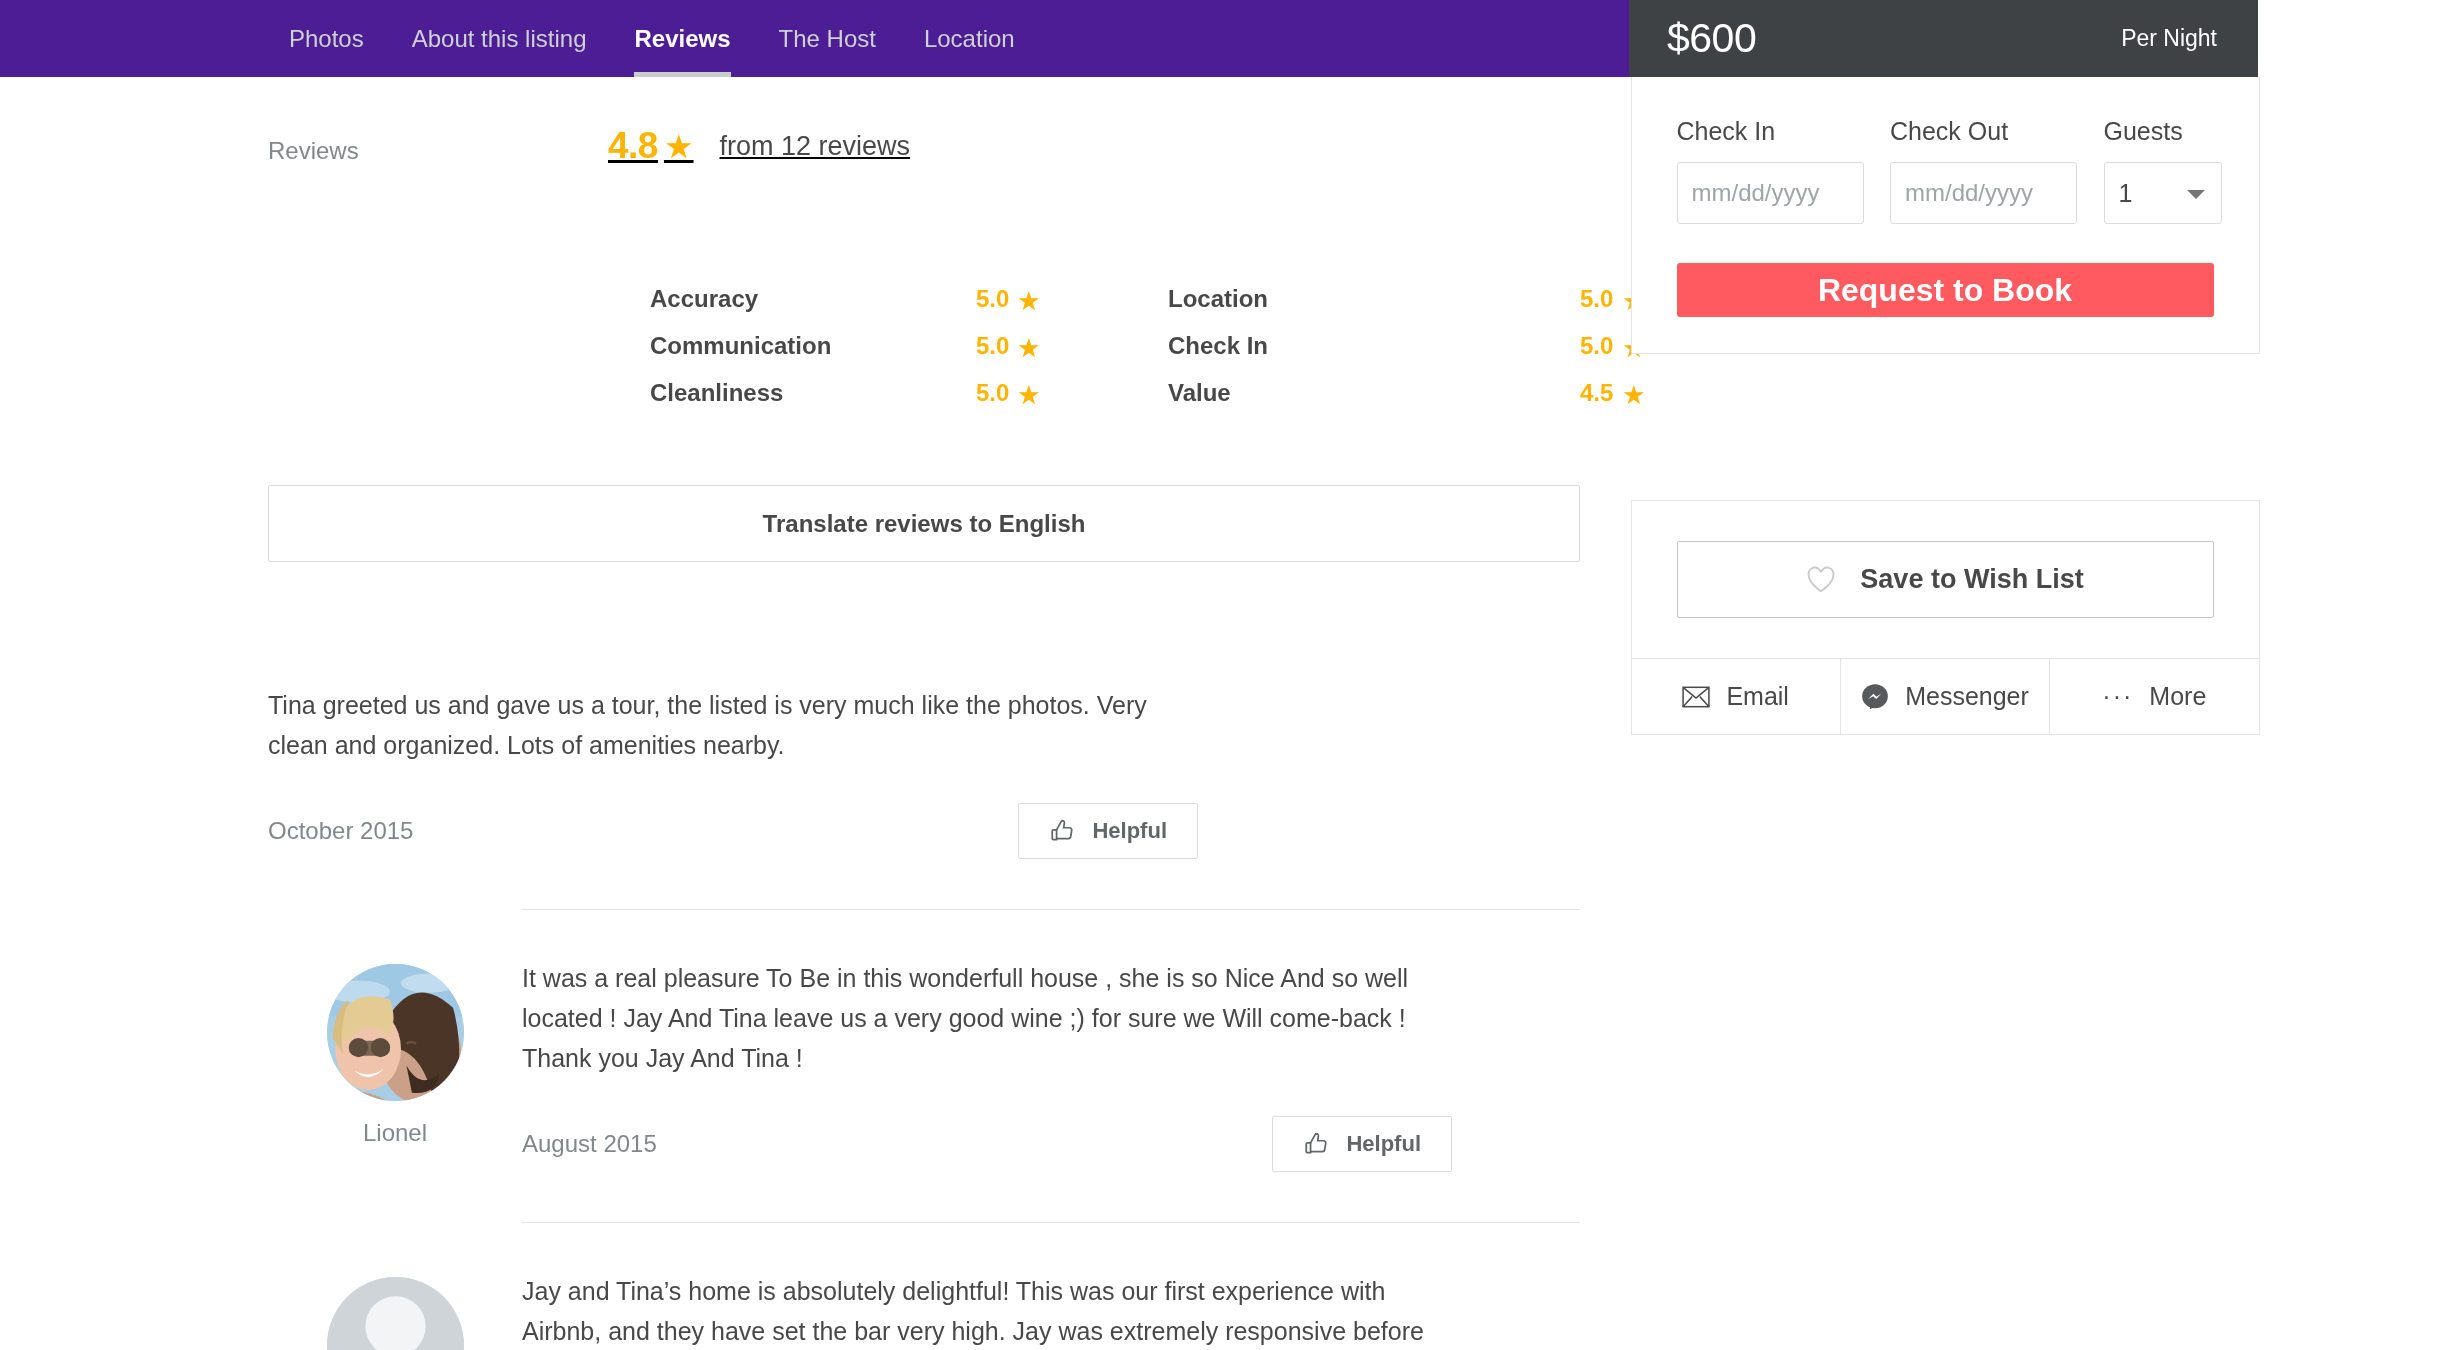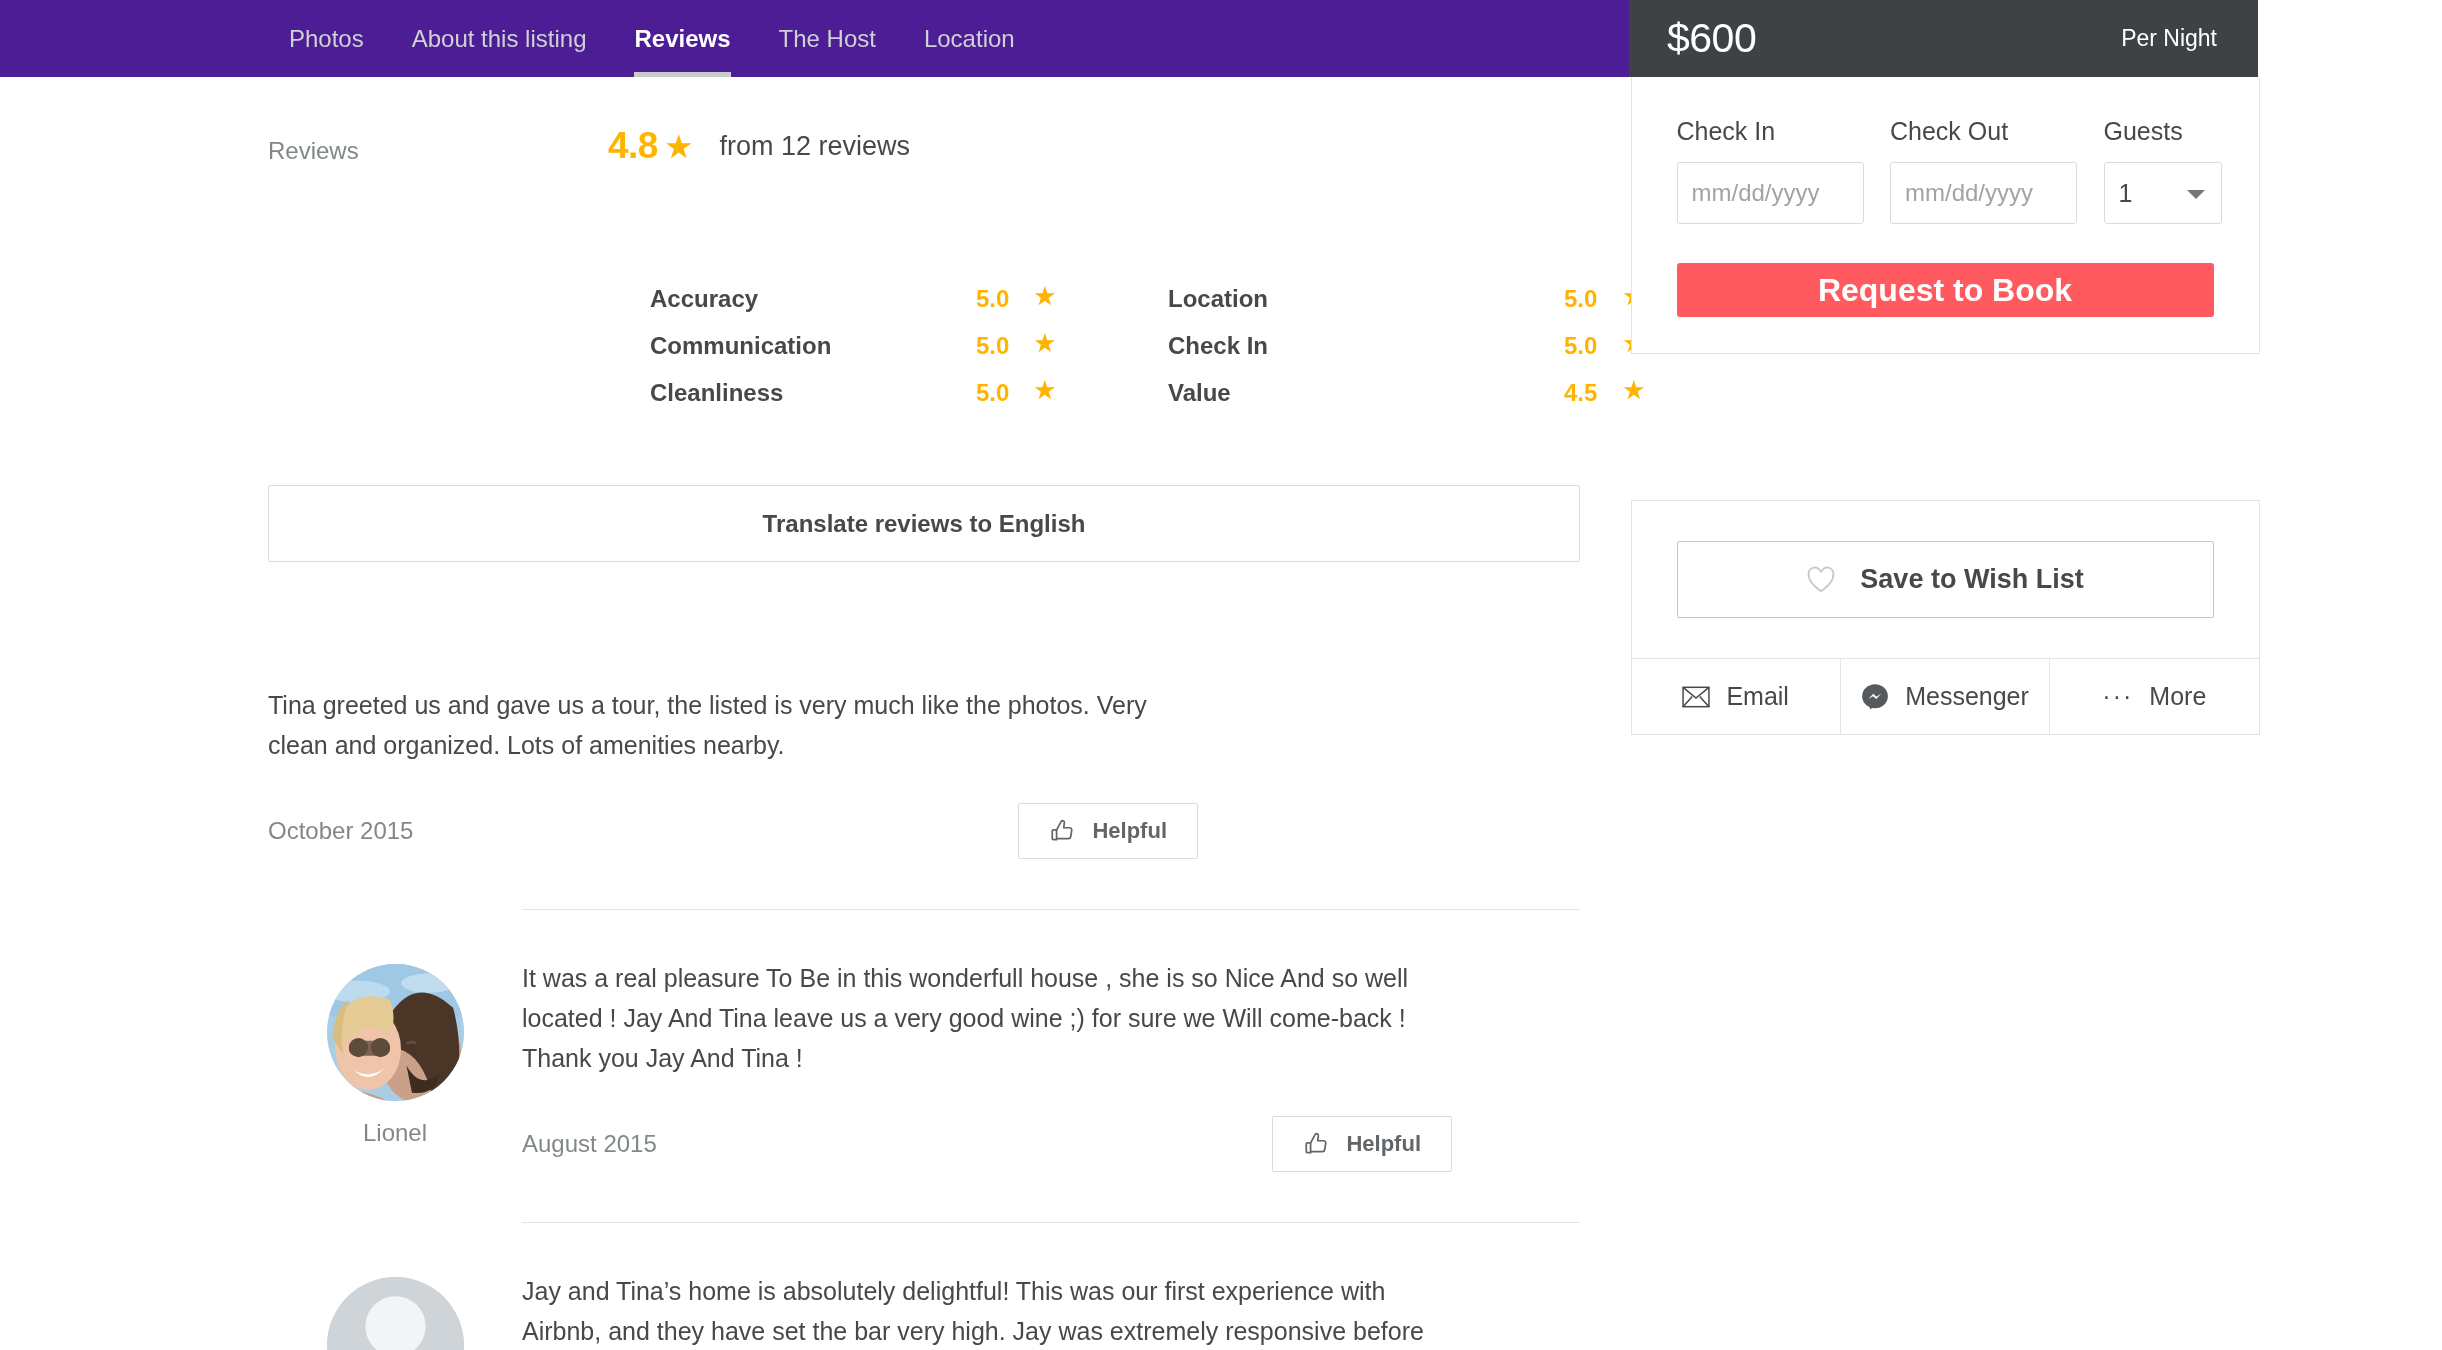--- a/index.html
+++ b/index.html
@@ -51,42 +51,42 @@
   
   .content { position: absolute; top: 77px; left: 0; width: 1629px; height: 1273px; }
 
   .section-label {
     position: absolute; left: 268px; top: 60px;
     font-size: 24px; color: #82888a;
   }
 
   .rating-head {
     position: absolute; left: 608px; top: 48px;
-    display: flex; align-items: center;
+    display: flex; align-items: center; text-decoration: underline;
   }
   .rating-score {
     font-size: 37px; font-weight: 700; color: #ffb400;
     letter-spacing: -0.5px;
   }
   .rating-head .star { font-size: 33px; color: #ffb400; margin-left: 6px; line-height: 1; }
   .rating-from {
     margin-left: 26px; font-size: 27px; color: #484848; font-weight: 400;
   }
 
   .cat-grid {
     position: absolute; left: 608px; top: 208px;
     display: grid;
     grid-template-columns: 368px 150px 368px 150px;
     row-gap: 19px;
     align-items: center;
   }
   .cat-name { font-size: 24px; color: #484848; font-weight: 700; margin-left: 42px; }
   .cat-val {
     font-size: 24px; color: #ffb400; font-weight: 700;
-    display: flex; align-items: flex-start; justify-content: flex-start; gap: 16px;
+    display: flex; align-items: flex-end; justify-content: flex-start;
   }
   .cat-val .star { font-size: 23px; margin-left: 9px; line-height: 1; }
   .cat-val.right { justify-content: flex-end; }
   .cat-val.right .star { margin-left: 10px; }
 
   .translate-btn {
     position: absolute; left: 268px; top: 408px;
     width: 1312px; height: 77px;
     border: 1px solid #dbdbdb; background: #fff;
     font-size: 24px; font-weight: 700; color: #484848;

